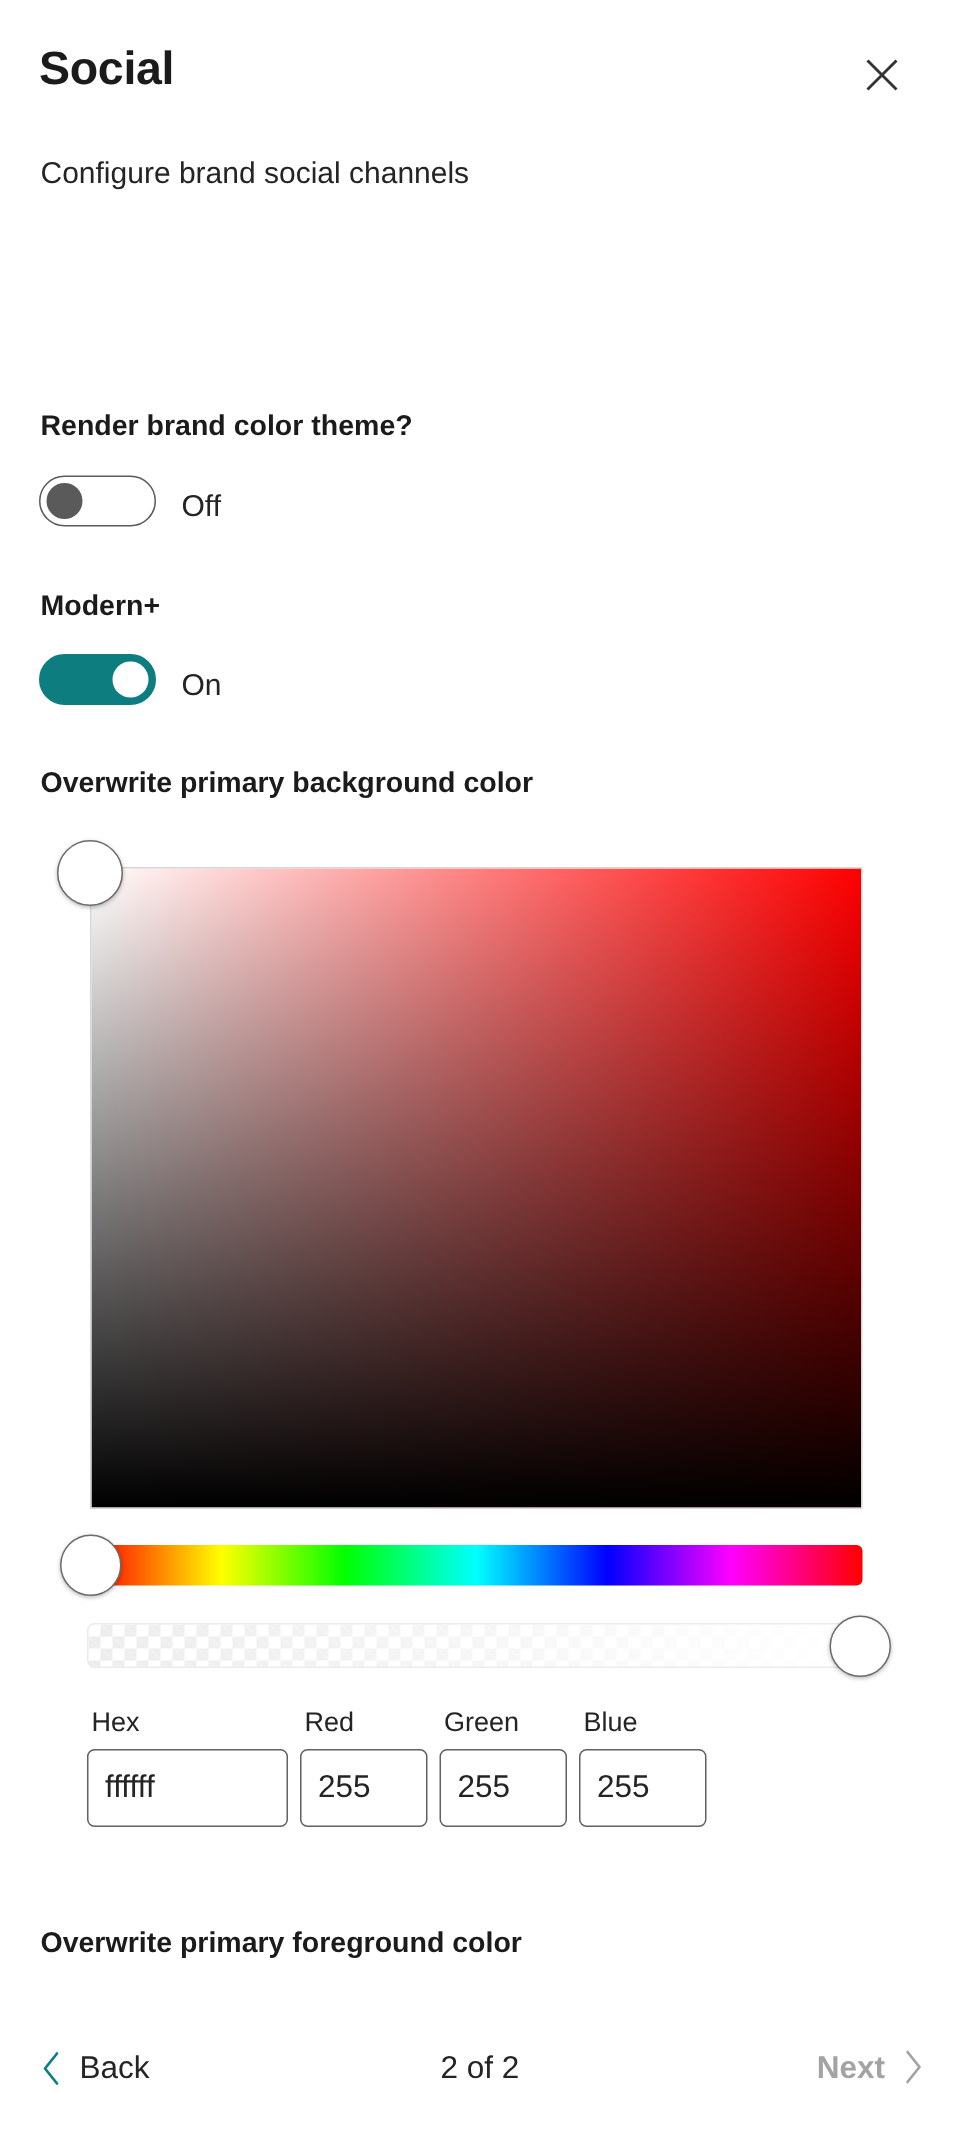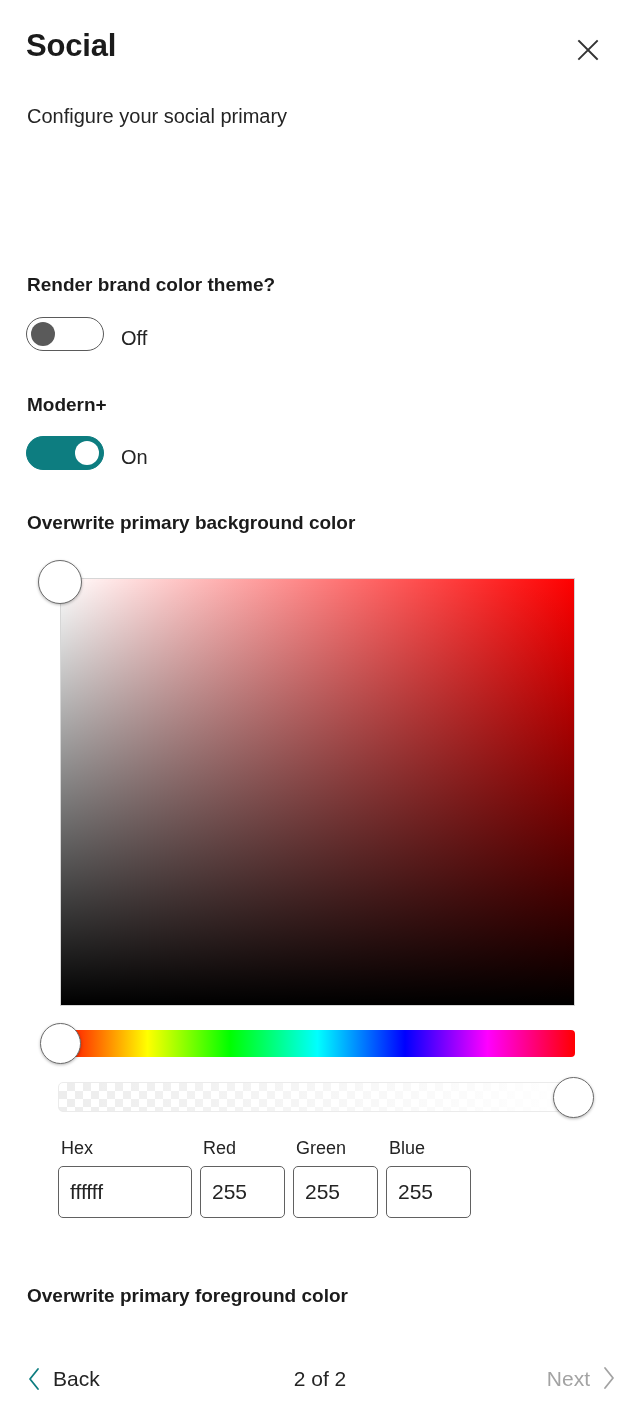--- a/index.html
+++ b/index.html
@@ -319,42 +319,42 @@
     gap: 12px;
     cursor: default;
     background: none;
     border: none;
     padding: 0;
     height: 52px;
   }
   .nav-next-label {
     font-family: "Liberation Sans", sans-serif;
     font-size: 21px;
-    font-weight: 400;
+    font-weight: 700;
     color: #a3a3a3;
     line-height: 28px;
   }
 </style>
 </head>
 <body>
 
 <div class="panel">
 
   <div class="panel-header">
     <div class="panel-title">Social</div>
 
     <button class="close-button">
       <span>
         <svg width="26" height="26" viewBox="0 0 26 26" aria-hidden="true">
           <path d="M4 4 L22 22 M22 4 L4 22" stroke="#333333" stroke-width="1.9" fill="none" stroke-linecap="square"></path>
         </svg>
       </span>
     </button>
 
-    <div class="panel-subtitle">Configure your social primary</div>
+    <div class="panel-subtitle">Configure brand social channels</div>
   </div>
 
 
   <div class="field-label label-brand-theme">Render brand color theme?</div>
 
   <div class="toggle-row row-brand-theme">
     <div class="switch off">
       <span class="knob"></span>
     </div>
     <span class="toggle-state-label">Off</span>

